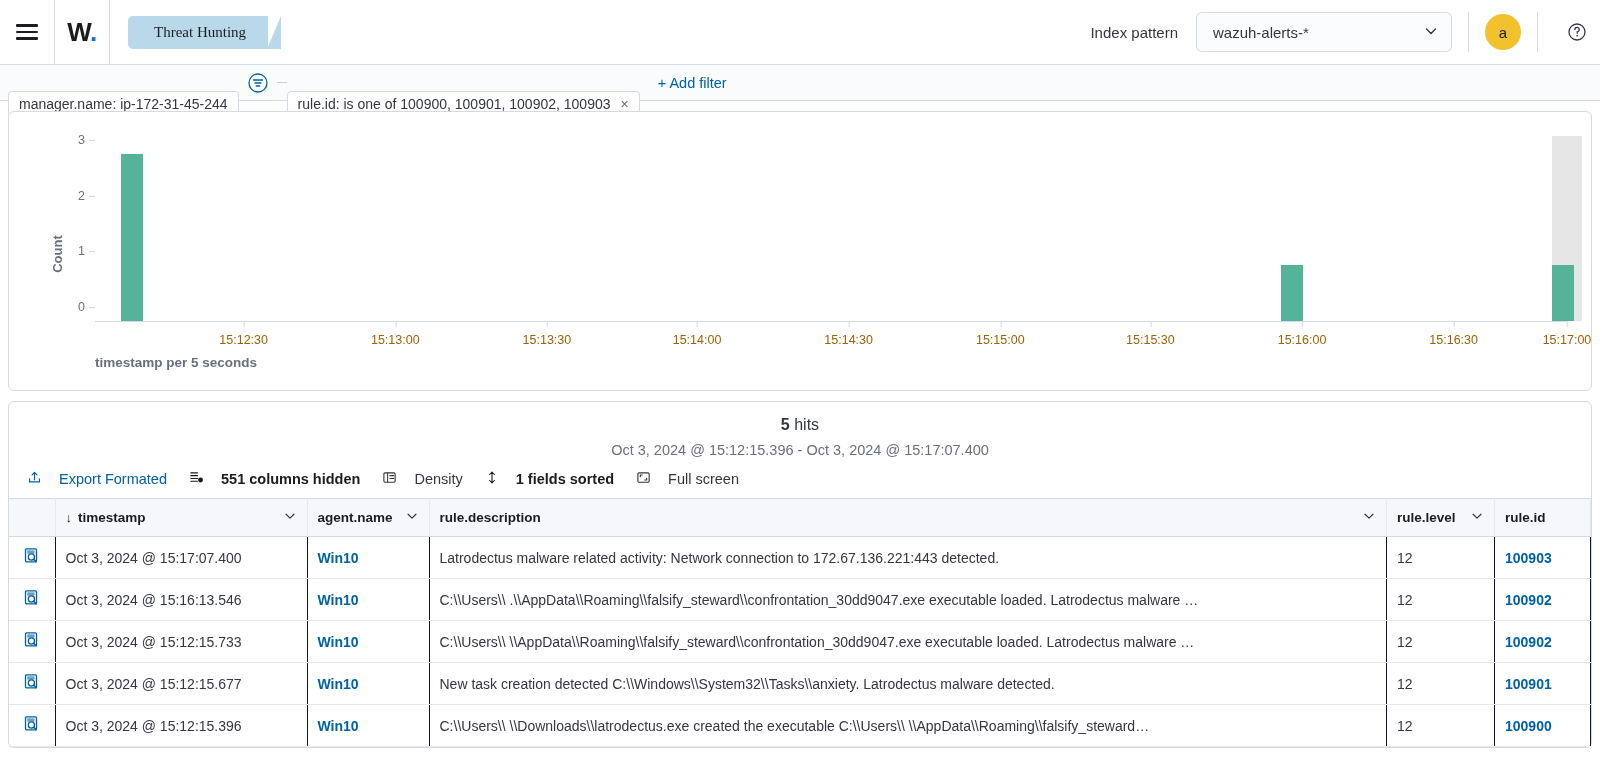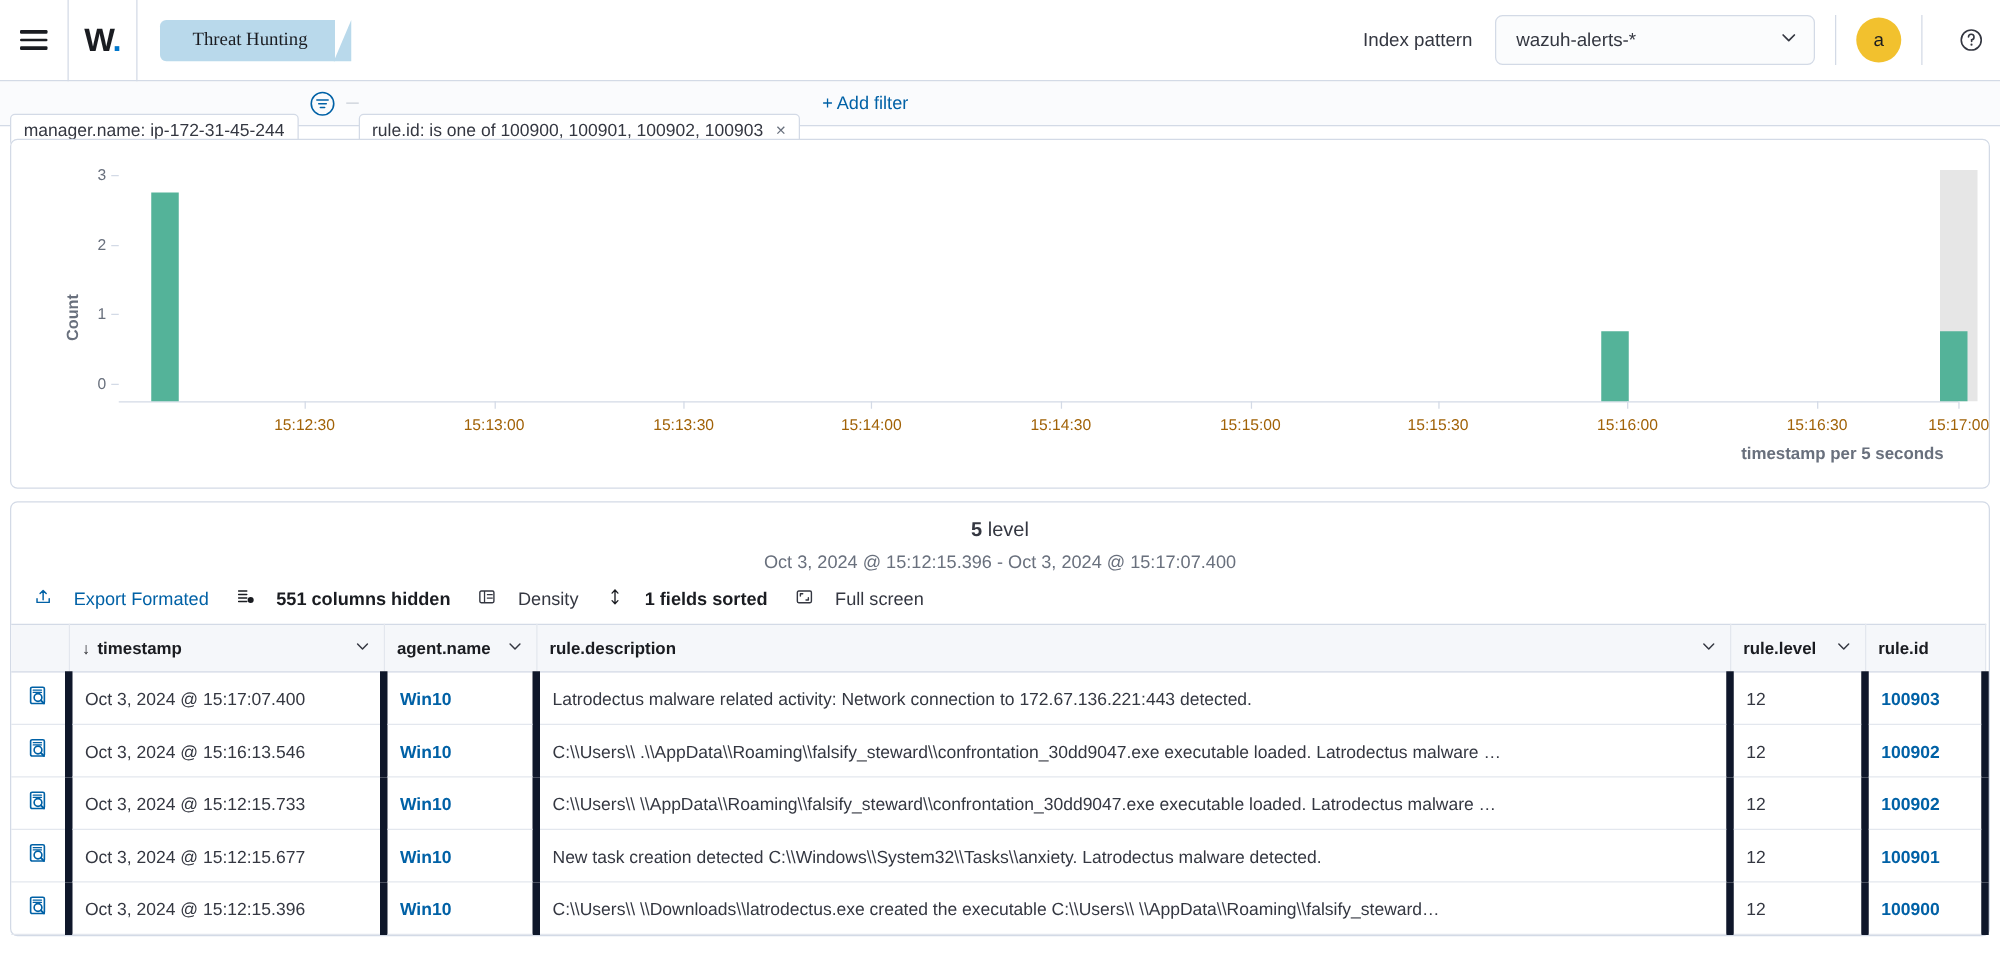--- a/index.html
+++ b/index.html
@@ -175,22 +175,22 @@
     position:absolute; top: 100%;
     transform: translateX(-50%);
     font-size: 12.5px; color:#a16207;
     padding-top: 12px; white-space:nowrap;
   }
   .xtick::before {
     content:""; position:absolute; left:50%; top:0;
     width:1px; height:6px; background:#d3dae6;
   }
   .x-axis-title {
-    position:absolute; left:0; right:12px; top: calc(100% + 34px);
-    text-align:right;
+    position:absolute; left:0; right:1px; top: calc(100% + 34px);
+    text-align:left;
     font-size: 13.5px; font-weight:700; color:#69707d;
   }
 
   
   .results-panel { margin-top: 10px; }
   .hits {
     text-align:center; font-size: 16px; color:#343741;
     padding-top: 14px;
   }
   .hits b { font-weight: 700; }
@@ -219,21 +219,21 @@
     font-size: 13.5px; font-weight: 700;
     color: #1a1c21; text-align:left;
     padding: 10px 10px;
     height: 38px;
     white-space: nowrap;
   }
   table.grid th .th-inner { display:flex; align-items:center; width:100%; }
   table.grid th .th-caret { margin-left:auto; color:#343741; font-size: 12px; }
   table.grid td {
     border-bottom: 1px solid #e3e7ee;
-    border-right: 6px solid #0f172a;
+    border-right: 1px solid #0f172a;
     font-size: 14px; color:#343741;
     padding: 10px 10px;
     height: 42px;
     white-space: nowrap; overflow: hidden; text-overflow: ellipsis;
   }
   td.c-expand, th.c-expand { width: 46px; border-right: 1px solid #e3e7ee; text-align:center; padding: 6px 0; }
   td.c-time, th.c-time { width: 252px; }
   td.c-agent, th.c-agent { width: 122px; }
   td.c-level, th.c-level { width: 108px; }
   td.c-id, th.c-id { width: 96px; border-right: none; }
@@ -324,21 +324,21 @@
       <div class="xtick" style="left:100%">15:17:00</div>
 
       <div class="x-axis-title">timestamp per 5 seconds</div>
     </div>
   </div>
 </div>
 
 <div class="panel results-panel">
   <div class="hits">
     <b>5</b>
-    <span>level</span>
+    <span>hits</span>
   </div>
   <div class="time-range">Oct 3, 2024 @ 15:12:15.396 - Oct 3, 2024 @ 15:17:07.400</div>
 
   <div class="grid-toolbar">
     <div class="tb-item link">
       <span>
         <svg width="15" height="15" viewBox="0 0 16 16">
             <path d="M8 10.5V2.6M8 2.6 5.4 5.2M8 2.6l2.6 2.6M2.8 9.5v3.2h10.4V9.5" fill="none" stroke="#0061a6" stroke-width="1.25" stroke-linecap="round" stroke-linejoin="round"></path>
           </svg>
       </span>

